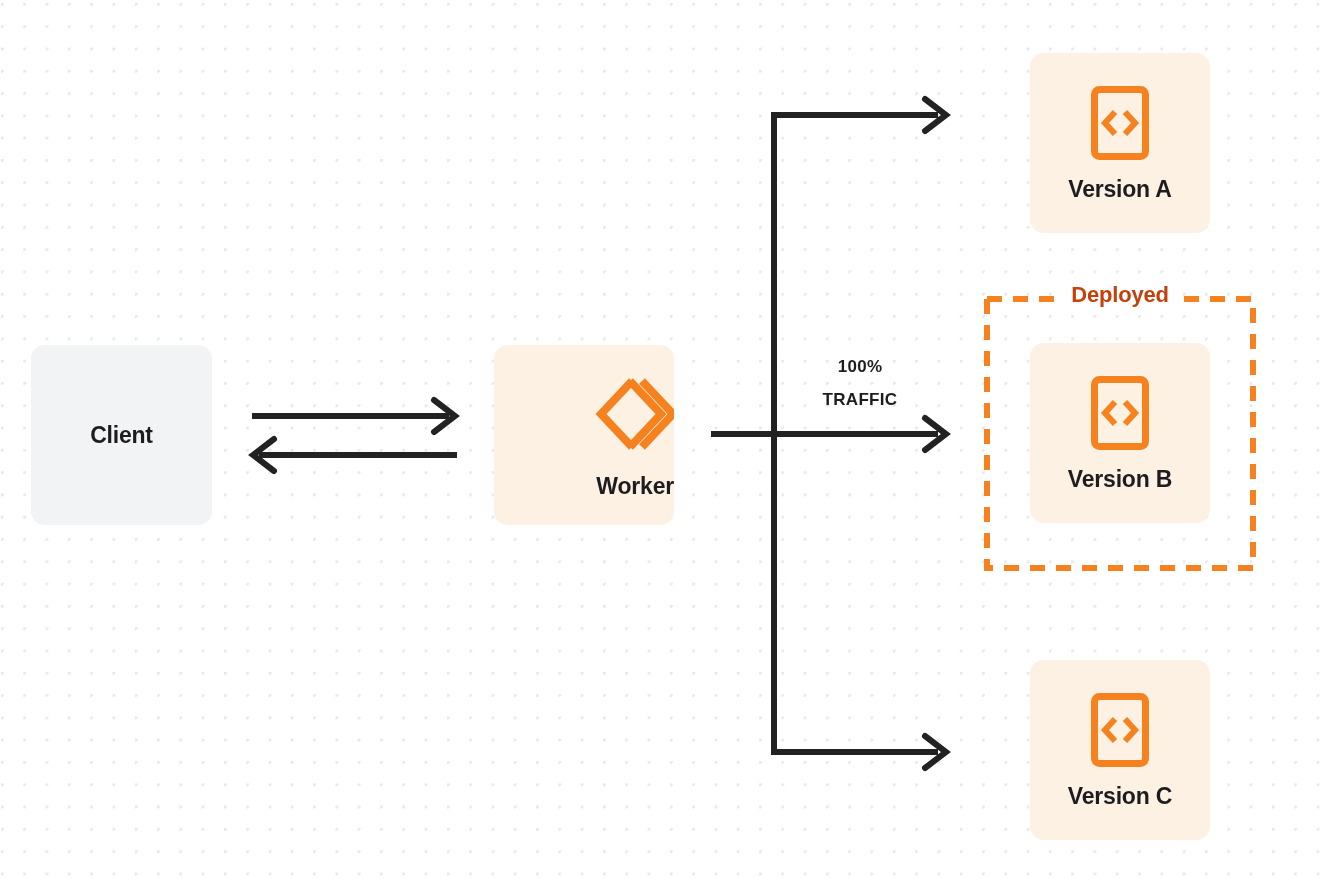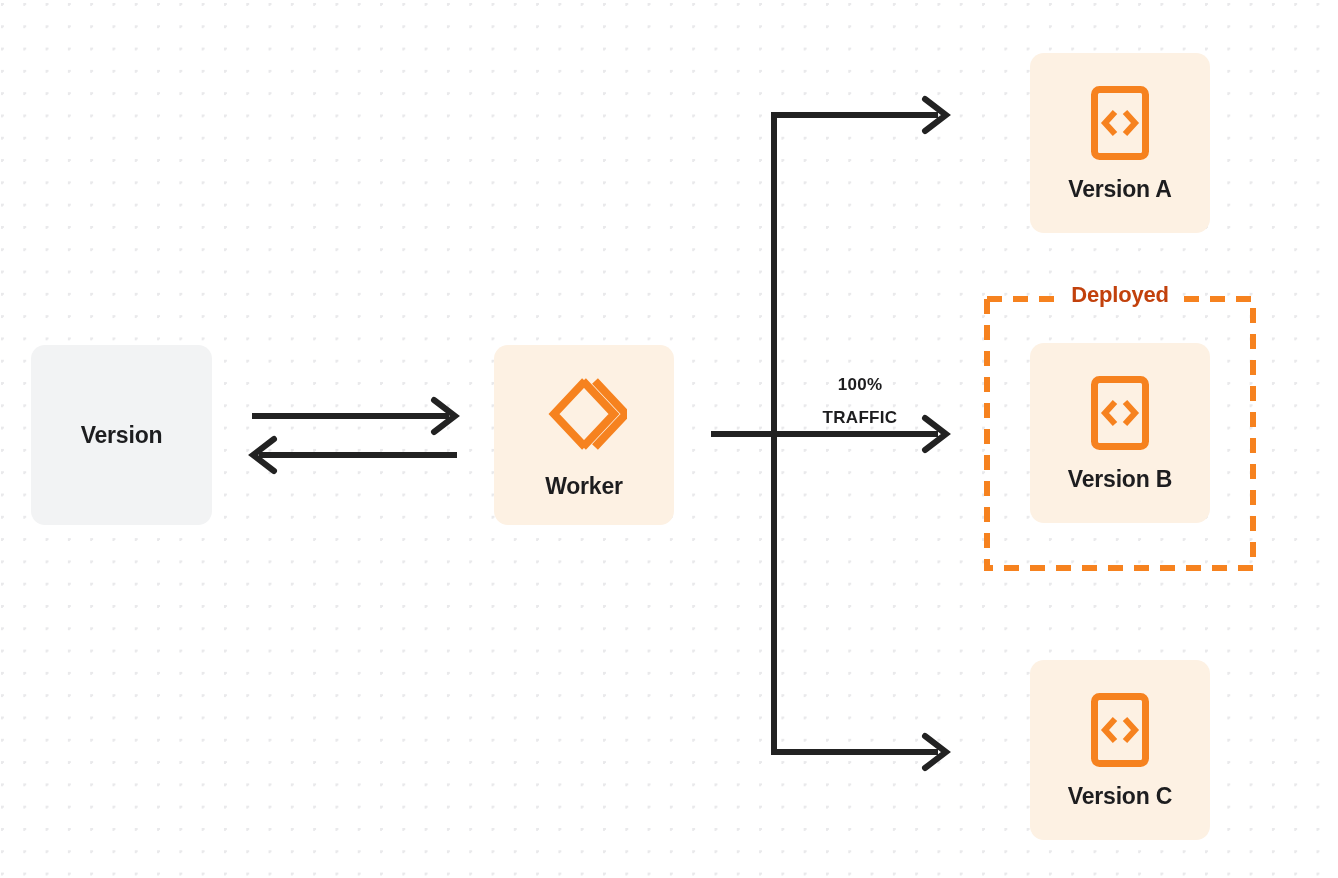--- a/index.html
+++ b/index.html
@@ -53,20 +53,21 @@
     height: 180px;
     background: #f2f3f4;
   }
 
   .worker-node {
     left: 494px;
     top: 345px;
     width: 180px;
     height: 180px;
     background: #fdf1e3;
+    align-items: flex-end;
   }
   .worker-node .node-icon { margin-bottom: 20px; }
 
   .version-node {
     width: 180px;
     height: 180px;
     background: #fdf1e3;
     left: 1030px;
   }
   .version-node .node-icon { margin-bottom: 18px; }
@@ -95,21 +96,21 @@
     font-weight: bold;
     letter-spacing: -0.2px;
     line-height: 1.1;
     white-space: nowrap;
   }
 
   
   .traffic-label {
     position: absolute;
     left: 795px;
-    top: 368px;
+    top: 350px;
     width: 130px;
     text-align: center;
     color: #1d1d1f;
     font-size: 17px;
     font-weight: bold;
     line-height: 1.95;
     letter-spacing: 0.3px;
   }
   .traffic-label span { display: block; }
 </style>
@@ -160,21 +161,21 @@
 
       <path d="M3 3 L3 272 L269 272 L269 3" fill="none" stroke="#f6821f" stroke-width="6" stroke-dasharray="15 11" stroke-linecap="butt"></path>
 
       <line x1="3" y1="3" x2="72" y2="3" stroke="#f6821f" stroke-width="6" stroke-dasharray="15 11"></line>
       <line x1="200" y1="3" x2="269" y2="3" stroke="#f6821f" stroke-width="6" stroke-dasharray="15 11"></line>
     </svg>
     <div class="deployed-label">Deployed</div>
   </div>
 
   <div class="node client-node">
-    <div class="node-label">Version</div>
+    <div class="node-label">Client</div>
   </div>
 
   <div class="node worker-node">
     <div class="node-icon">
       <svg width="86" height="82" viewBox="0 0 86 82">
 
         <polyline points="44,8 13,41 44,74" fill="none" stroke="#f6821f" stroke-width="8" stroke-linecap="butt" stroke-linejoin="miter"></polyline>
 
         <polyline points="42,8 73,41 42,74" fill="none" stroke="#f6821f" stroke-width="8" stroke-linecap="butt" stroke-linejoin="miter"></polyline>
 

